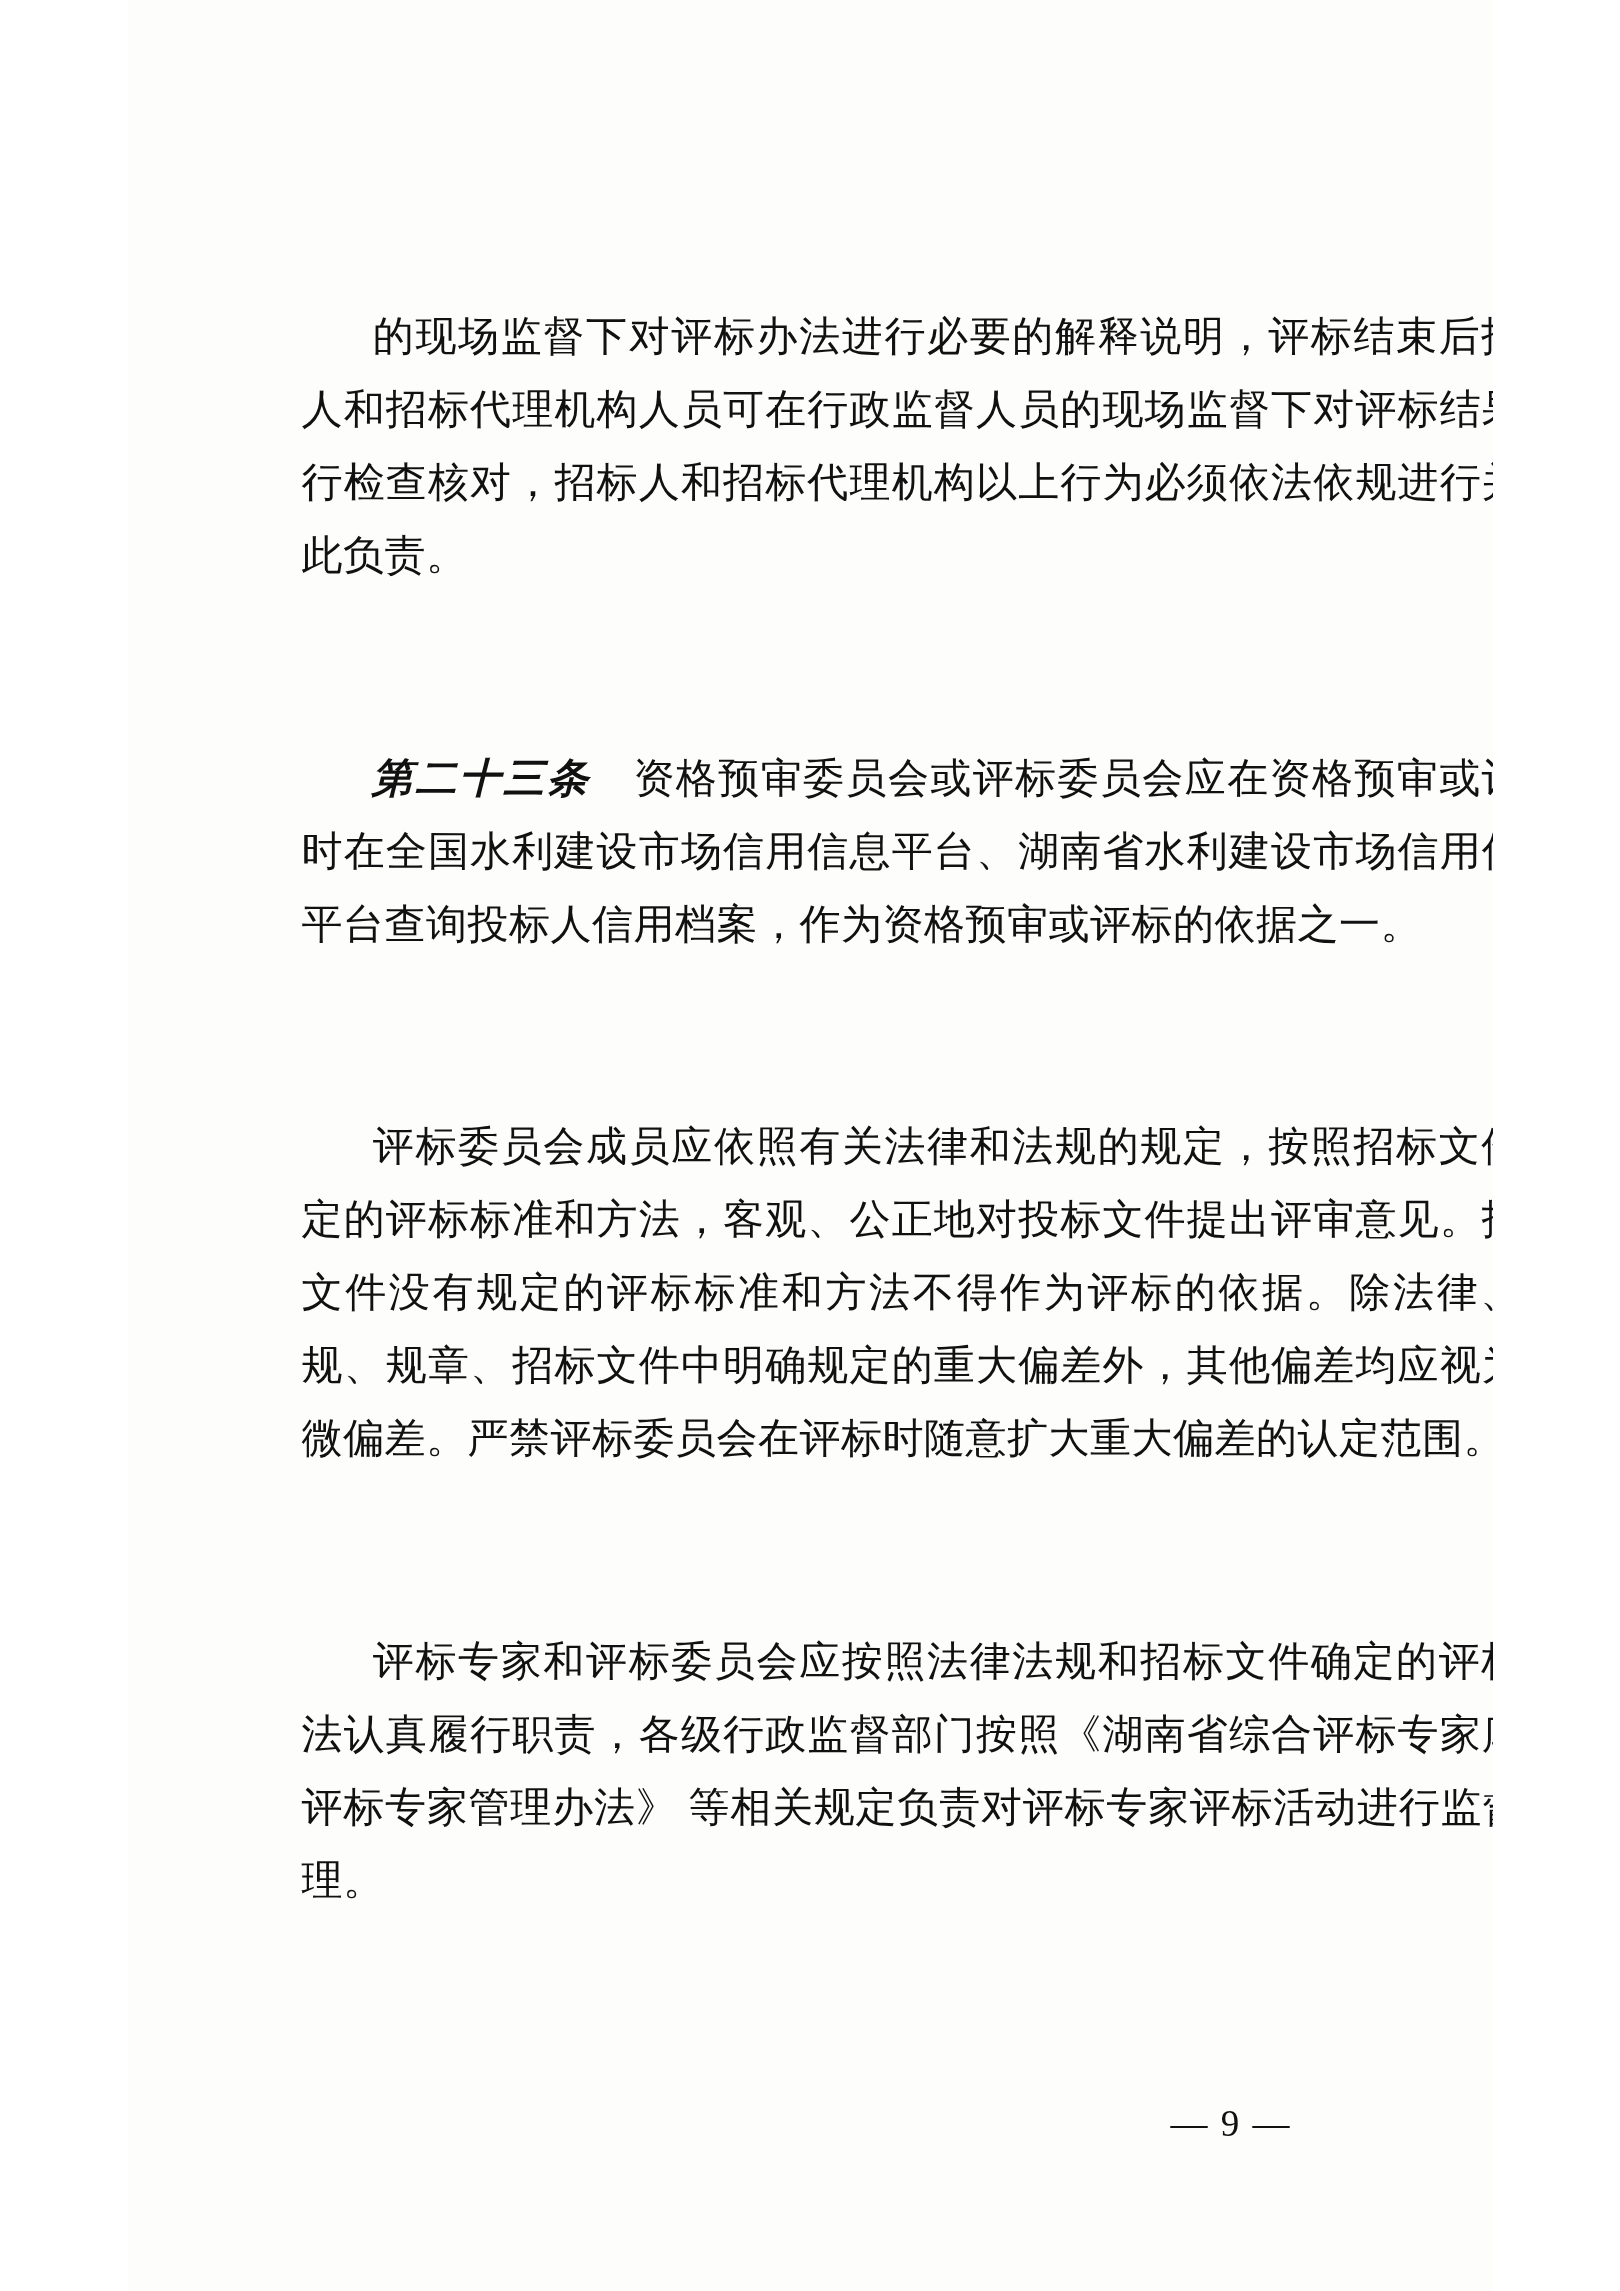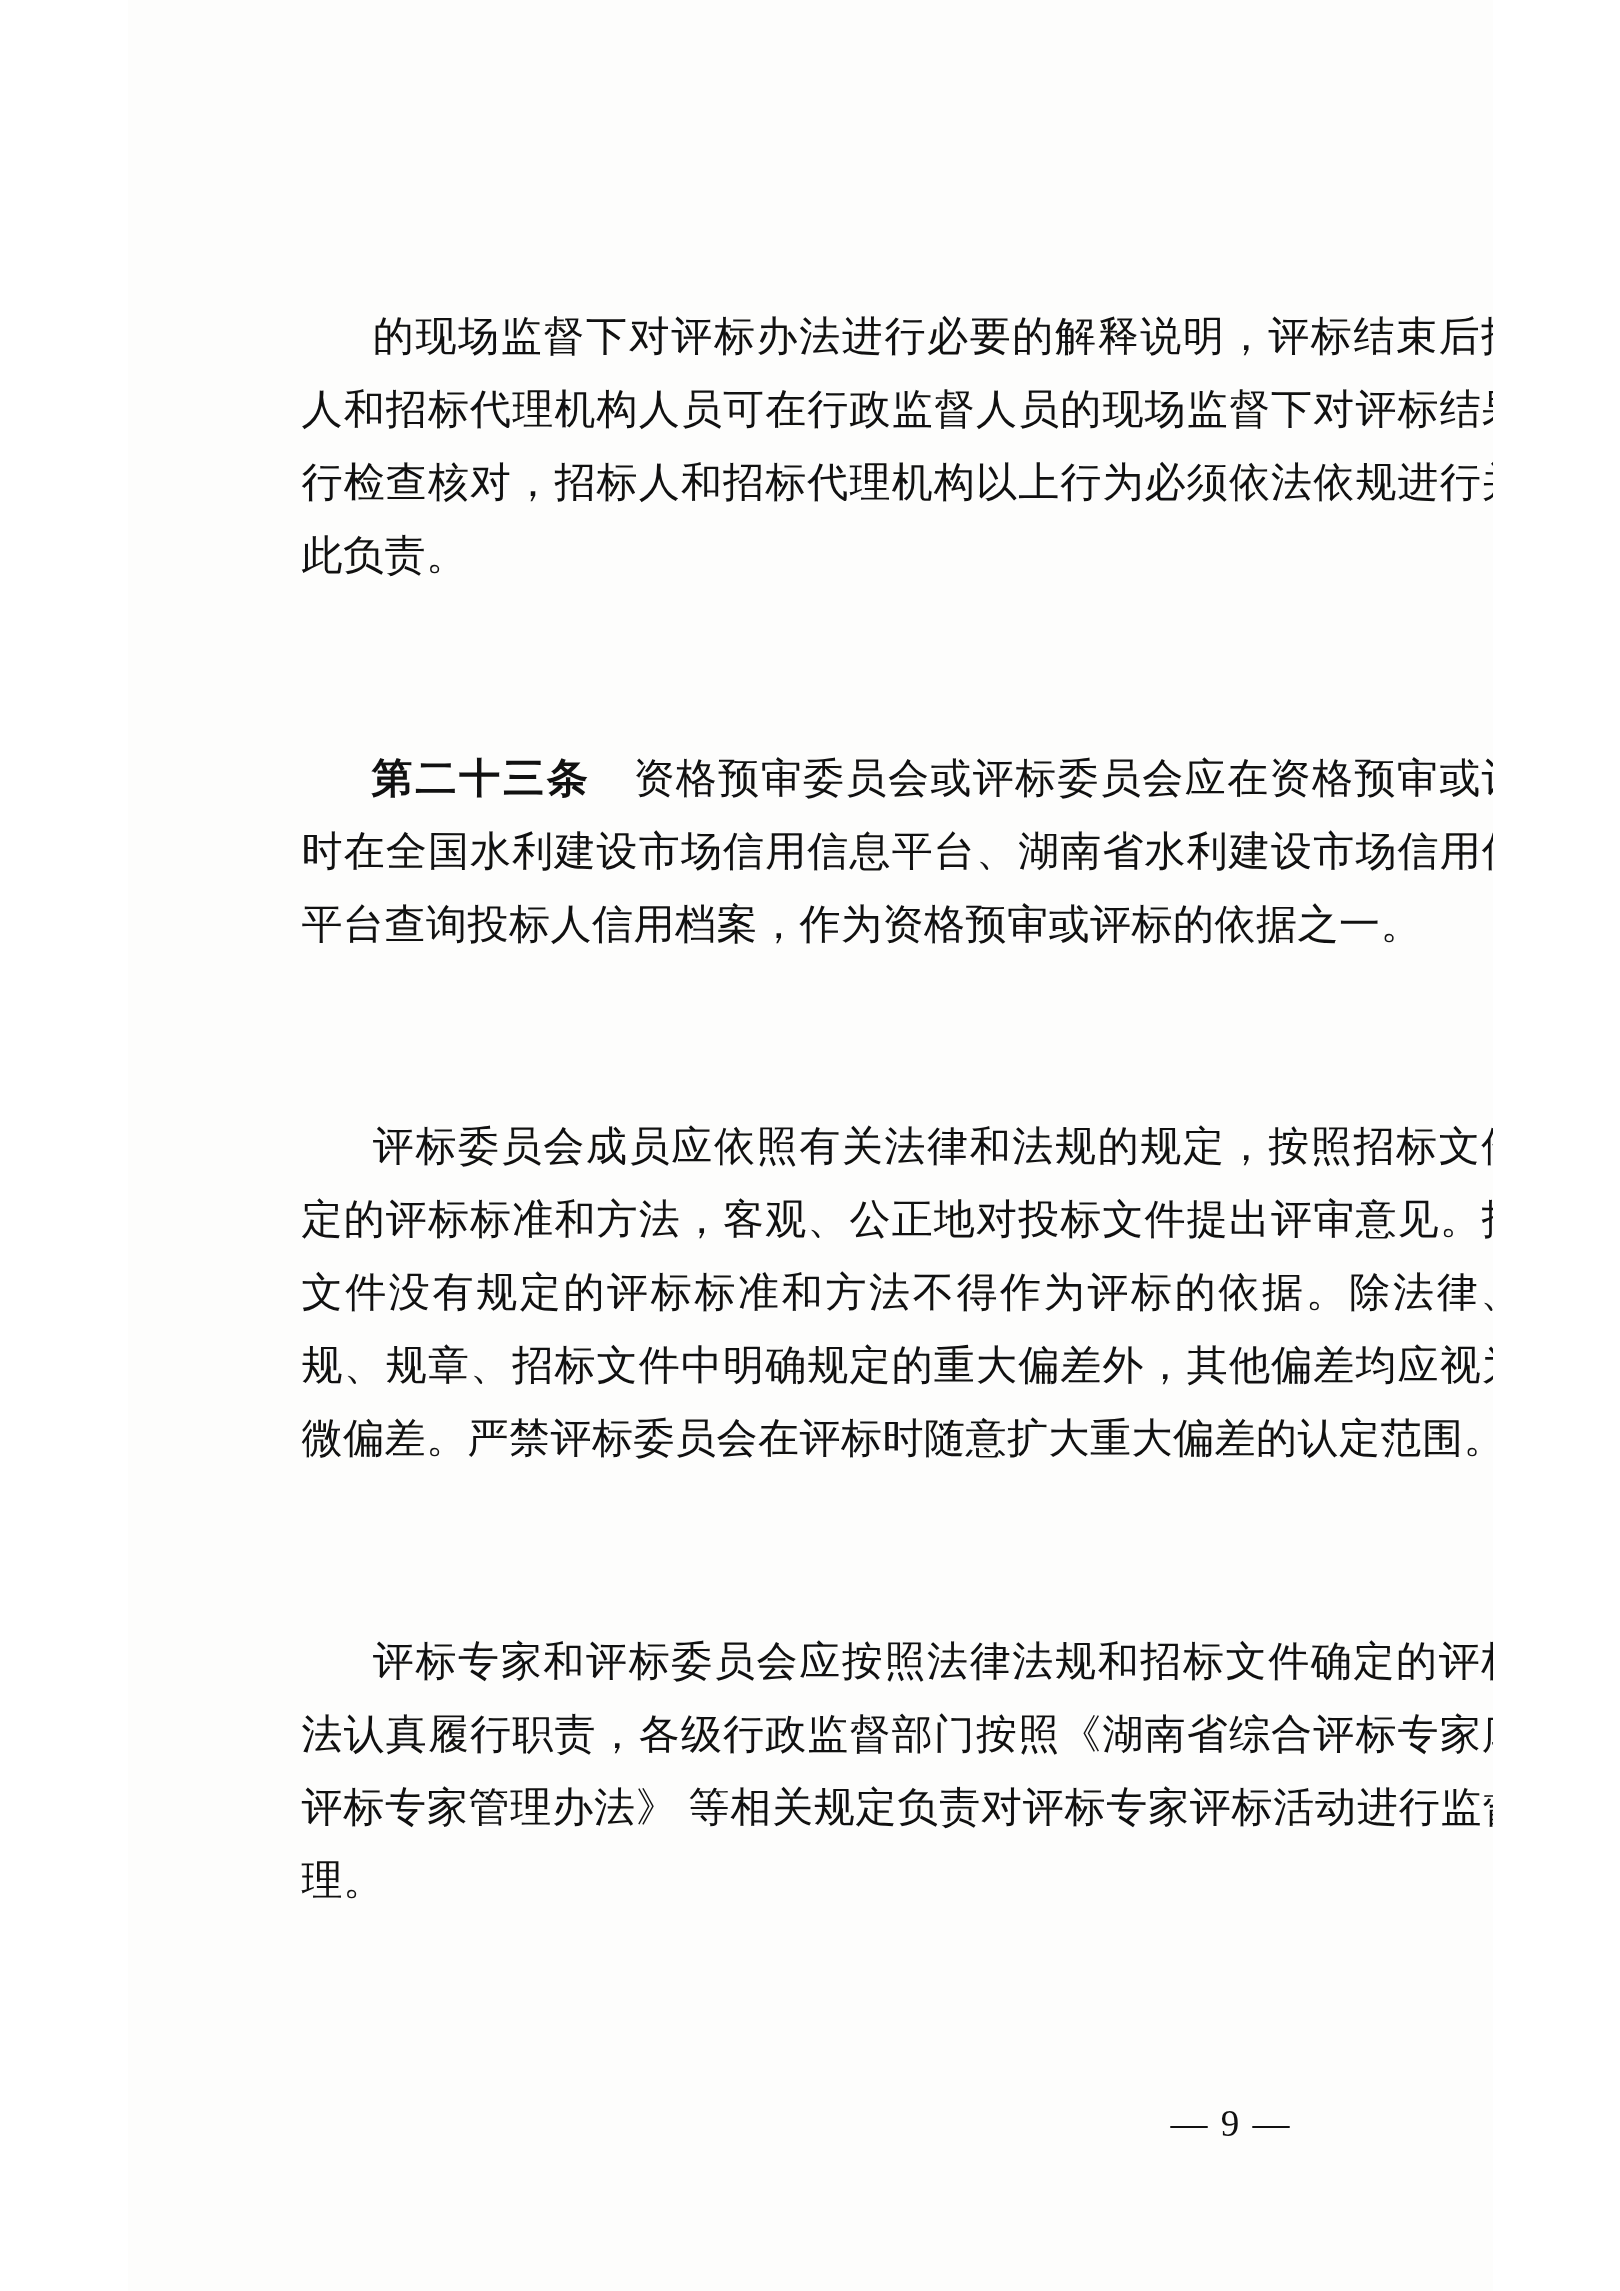--- a/index.html
+++ b/index.html
@@ -32,20 +32,21 @@
     letter-spacing: 0.5px;
     margin: 0 0 3.9px 0;
     white-space: pre-wrap;
   }
   .indent {
     text-indent: 82px;
   }
   .para .lead {
     font-weight: bold;
     letter-spacing: 2px;
+    font-style: italic;
   }
   .footer {
     position: absolute;
     left: 0;
     right: 0;
     bottom: 147px;
     text-align: right;
     padding-right: 201px;
     font-family: "Liberation Serif", "DejaVu Serif", serif;
     font-size: 37px;

